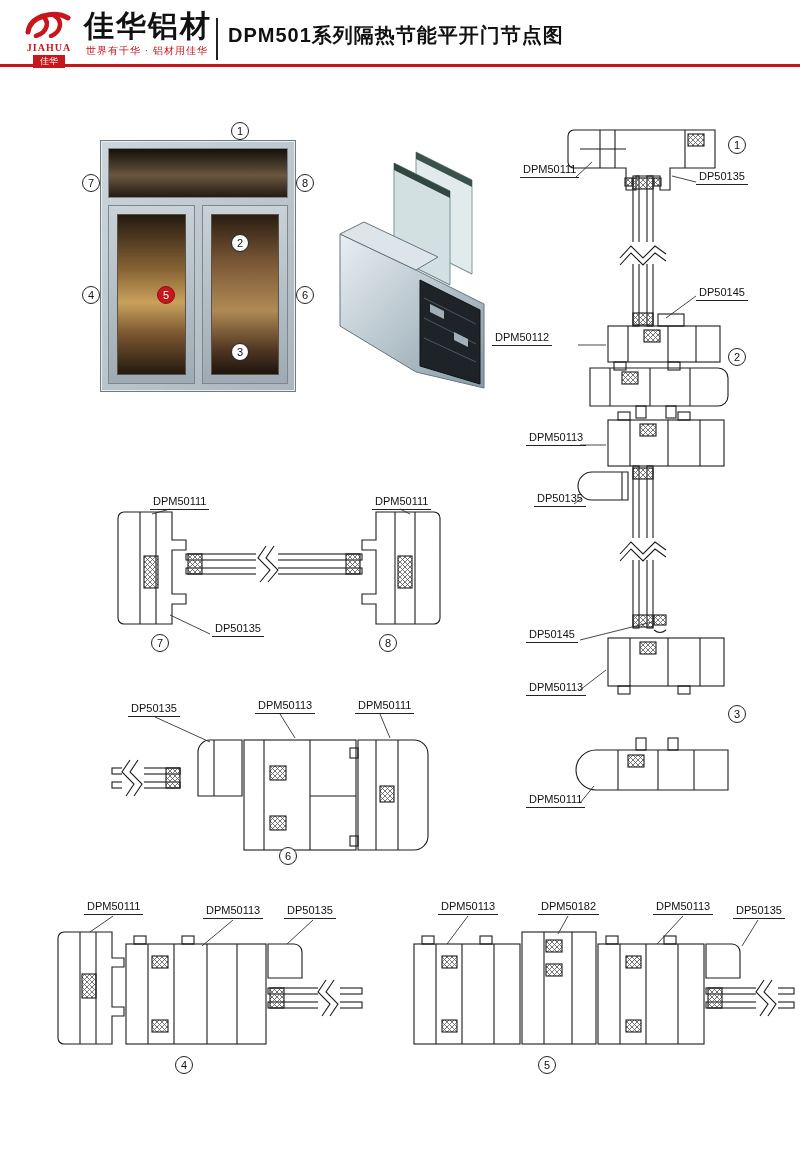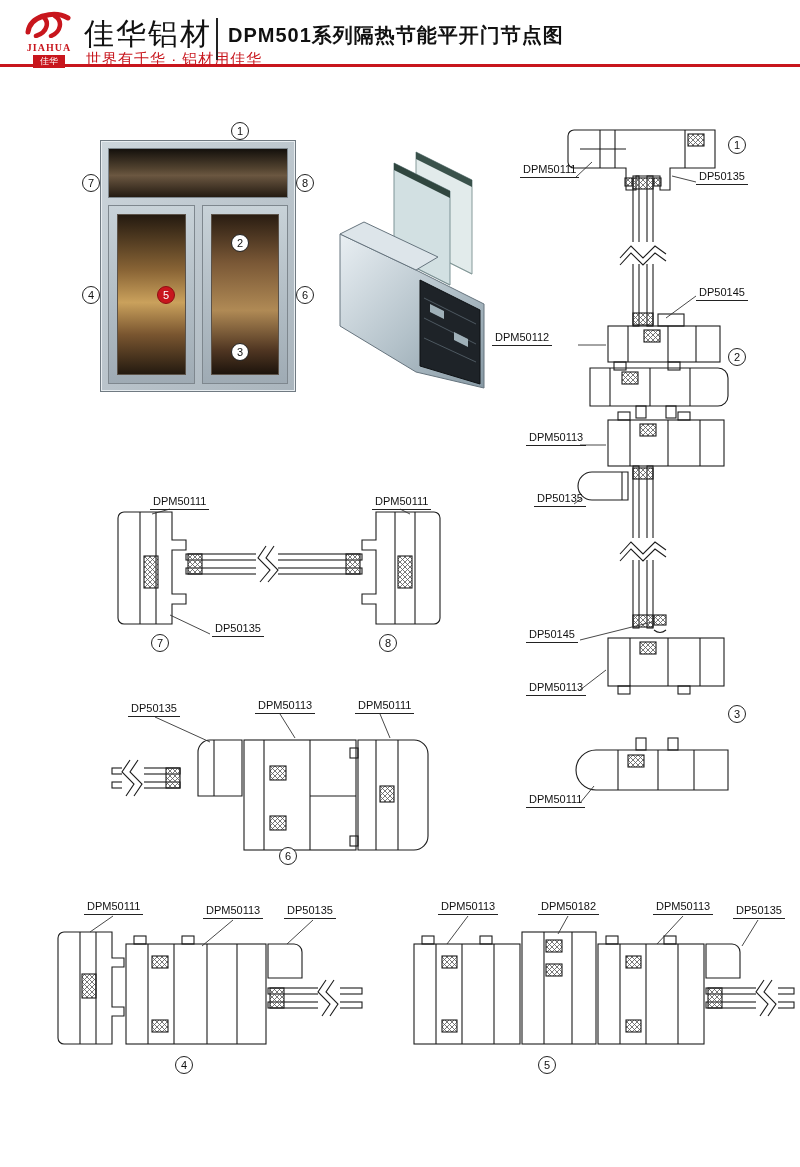--- a/index.html
+++ b/index.html
@@ -11,22 +11,22 @@
   .lbl{position:absolute;font-size:11px;line-height:13px;color:#111;
        border-bottom:1.2px solid #222;padding:0 3px 1px 3px;white-space:nowrap;z-index:2}
   .co{position:absolute;width:18px;height:18px;border:1.2px solid #222;border-radius:50%;
       background:#fff;color:#111;font-size:11px;line-height:16px;text-align:center;z-index:3}
   .co.red{background:#c8161d;border-color:#8f0e13;color:#fff}
   
   .logo{position:absolute;left:22px;top:8px;width:54px;text-align:center;z-index:2}
   .logo-en{color:#c8161d;font-weight:bold;font-size:10px;letter-spacing:1px;
            font-family:"Liberation Serif",serif}
   .logo-seal{margin:2px auto 0;background:#c8161d;color:#fff;font-size:9px;line-height:13px;width:32px}
-  .brand-cn{position:absolute;left:84px;top:14px;font-size:30px;font-weight:normal;letter-spacing:2px}
-  .tagline{position:absolute;left:86px;top:50px;font-size:15px;color:#c8161d;letter-spacing:1px}
+  .brand-cn{position:absolute;left:84px;top:6px;font-size:30px;font-weight:bold;letter-spacing:2px}
+  .tagline{position:absolute;left:86px;top:44px;font-size:10px;color:#c8161d;letter-spacing:1px}
   .hdr-div{position:absolute;left:216px;top:18px;width:2px;height:42px;background:#222}
   .title-cn{position:absolute;left:228px;top:22px;font-size:20px;font-weight:bold;letter-spacing:1px}
   .title-en{position:absolute;left:228px;top:49px;font-size:10px;color:#222}
   .red-rule{position:absolute;left:0;top:64px;width:800px;height:3px;background:#c8161d}
   
   .window-fig{position:absolute;left:100px;top:140px;width:196px;height:252px;
       background:linear-gradient(135deg,#cdd6dc,#aab5bd);border:1px solid #707a82;padding:7px;
       display:flex;flex-direction:column;gap:7px;box-shadow:inset 0 0 0 1px #e8edf0;z-index:1}
   .wf-transom{height:50px;background:linear-gradient(180deg,#14100c,#51422f 40%,#6b5741 55%,#241b12);
       border:1px solid #7e878e}

